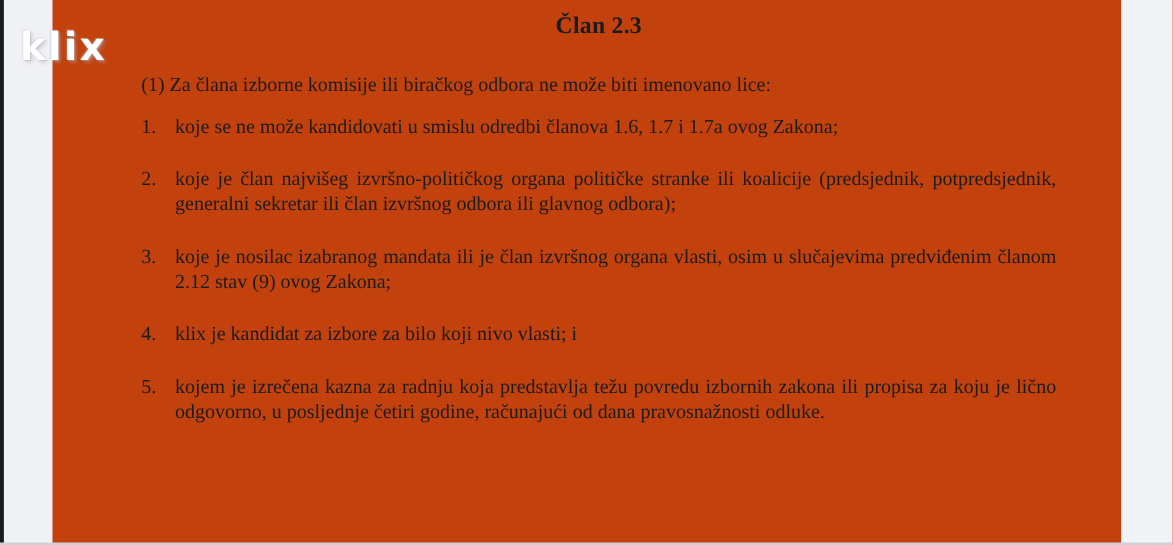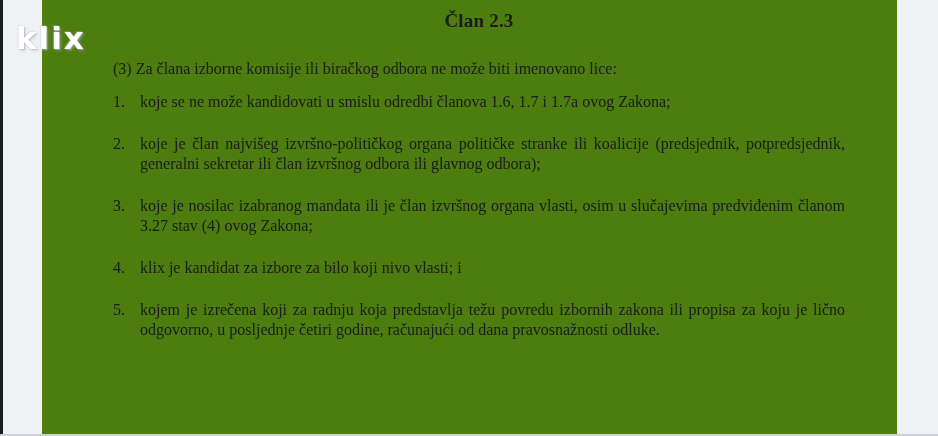--- a/index.html
+++ b/index.html
@@ -4,21 +4,21 @@
 <style>
   html, body {
     margin: 0;
     padding: 0;
     background: #ffffff;
   }
   .screen {
     position: relative;
     width: 938px;
     height: 436px;
-    background: #4d7c0f;
+    background: #c2410c;
     overflow: hidden;
     font-family: "Liberation Serif", serif;
     color: #1c1c1e;
   }
   
   .edge-left {
     position: absolute;
     left: 0; top: 0;
     width: 3px; height: 100%;
     background: #1b1c20;
@@ -118,46 +118,46 @@
   <div class="strip-right"></div>
   <div class="edge-left"></div>
   <div class="edge-bottom"></div>
 
   <div class="watermark">klix</div>
 
   <div class="doc">
 
     <h1 class="doc-title">Član 2.3</h1>
 
-    <p class="para para-1">(3) Za člana izborne komisije  ili biračkog odbora ne može biti imenovano lice:</p>
+    <p class="para para-1">(1) Za člana izborne komisije  ili biračkog odbora ne može biti imenovano lice:</p>
 
     <div class="num-list">
 
       <div class="list-item">
         <span class="num">1.</span>
         <div class="item-text">koje se ne može kandidovati u smislu odredbi članova 1.6, 1.7 i 1.7a ovog Zakona;</div>
       </div>
 
       <div class="list-item">
         <span class="num">2.</span>
         <div class="item-text">koje je član najvišeg izvršno-političkog organa političke stranke ili koalicije (predsjednik, potpredsjednik, generalni sekretar ili član izvršnog odbora ili glavnog odbora);</div>
       </div>
 
       <div class="list-item">
         <span class="num">3.</span>
-        <div class="item-text">koje je nosilac izabranog mandata ili je član izvršnog organa vlasti, osim u slučajevima predviđenim članom 3.27 stav  (4) ovog Zakona;</div>
+        <div class="item-text">koje je nosilac izabranog mandata ili je član izvršnog organa vlasti, osim u slučajevima predviđenim članom 2.12 stav  (9) ovog Zakona;</div>
       </div>
 
       <div class="list-item">
         <span class="num">4.</span>
         <div class="item-text">klix je kandidat za izbore za bilo koji nivo vlasti; i</div>
       </div>
 
       <div class="list-item">
         <span class="num">5.</span>
-        <div class="item-text">kojem je izrečena koji za radnju koja predstavlja težu povredu izbornih zakona ili propisa za koju je lično odgovorno, u posljednje četiri godine, računajući od dana pravosnažnosti odluke.</div>
+        <div class="item-text">kojem je izrečena kazna za radnju koja predstavlja težu povredu izbornih zakona ili propisa za koju je lično odgovorno, u posljednje četiri godine, računajući od dana pravosnažnosti odluke.</div>
       </div>
 
     </div>
 
 
   </div>
 </div>
 
 </body></html>

